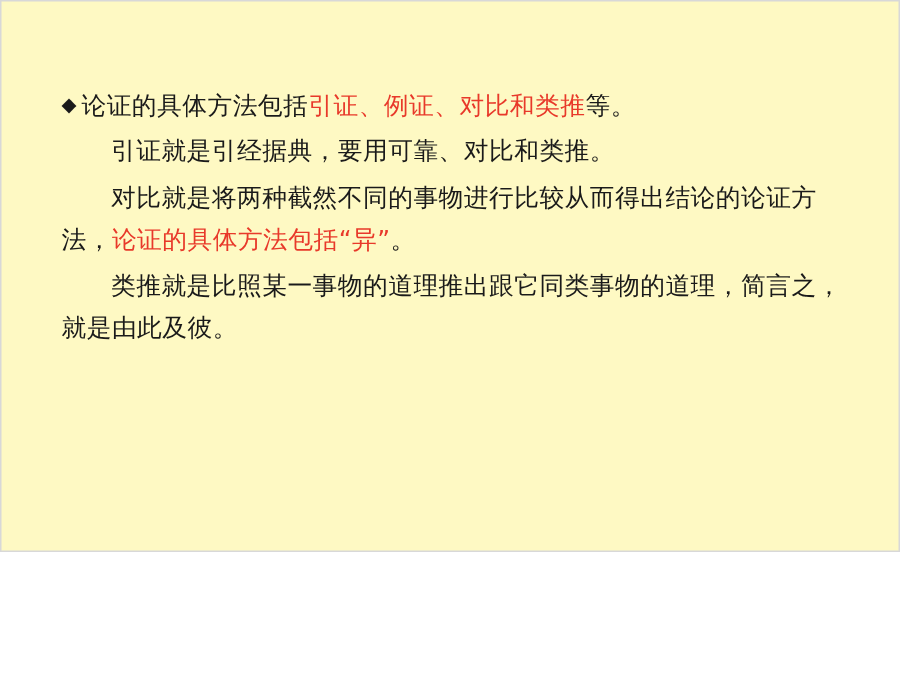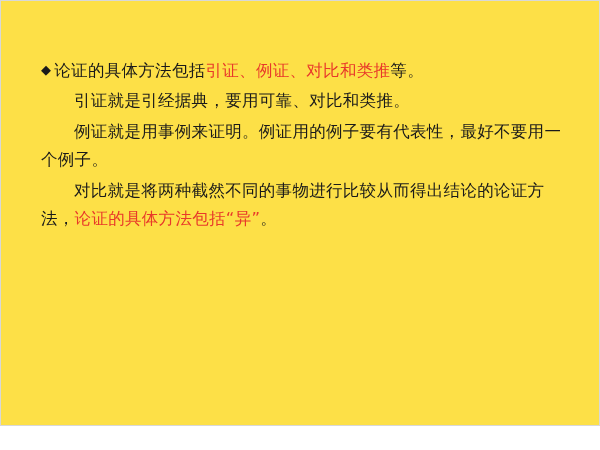--- a/index.html
+++ b/index.html
@@ -9,24 +9,24 @@
   body {
     width: 600px;
     height: 450px;
     background: #ffffff;
     font-family: "DejaVu Sans", "Liberation Sans", sans-serif;
     overflow: hidden;
   }
   .slide {
     position: relative;
     width: 600px;
-    height: 426px;
+    height: 368px;
     box-sizing: border-box;
     border: 1px solid #d8d8d8;
-    background: #fde047;
+    background: #fef9c3;
   }
   .content {
     position: absolute;
     left: 40px;
     top: 56px;
     right: 36px;
   }
   .para {
     color: #1a1a1a;
     font-size: 16.5px;
@@ -58,23 +58,23 @@
   <div class="content">
 
     <p class="para">
       <span class="bullet-mark">◆</span><span class="black">论证的具体方法包括</span><span class="red">引证、例证、对比和类推</span><span class="black">等。</span>
     </p>
 
     <p class="para indent">
       <span class="black">引证就是引经据典，要用可靠、对比和类推。</span>
     </p>
 
-    <p class="para indent">
-      <span class="black">例证就是用事例来证明。例证用的例子要有代表性，最好不要用一个例子。</span>
-    </p>
 
     <p class="para indent">
       <span class="black">对比就是将两种截然不同的事物进行比较从而得出结论的论证方法，</span><span class="red">论证的具体方法包括“异”</span><span class="black">。</span>
     </p>
 
+    <p class="para indent">
+      <span class="black">类推就是比照某一事物的道理推出跟它同类事物的道理，简言之，就是由此及彼。</span>
+    </p>
 
   </div>
 </div>
 
 </body></html>

